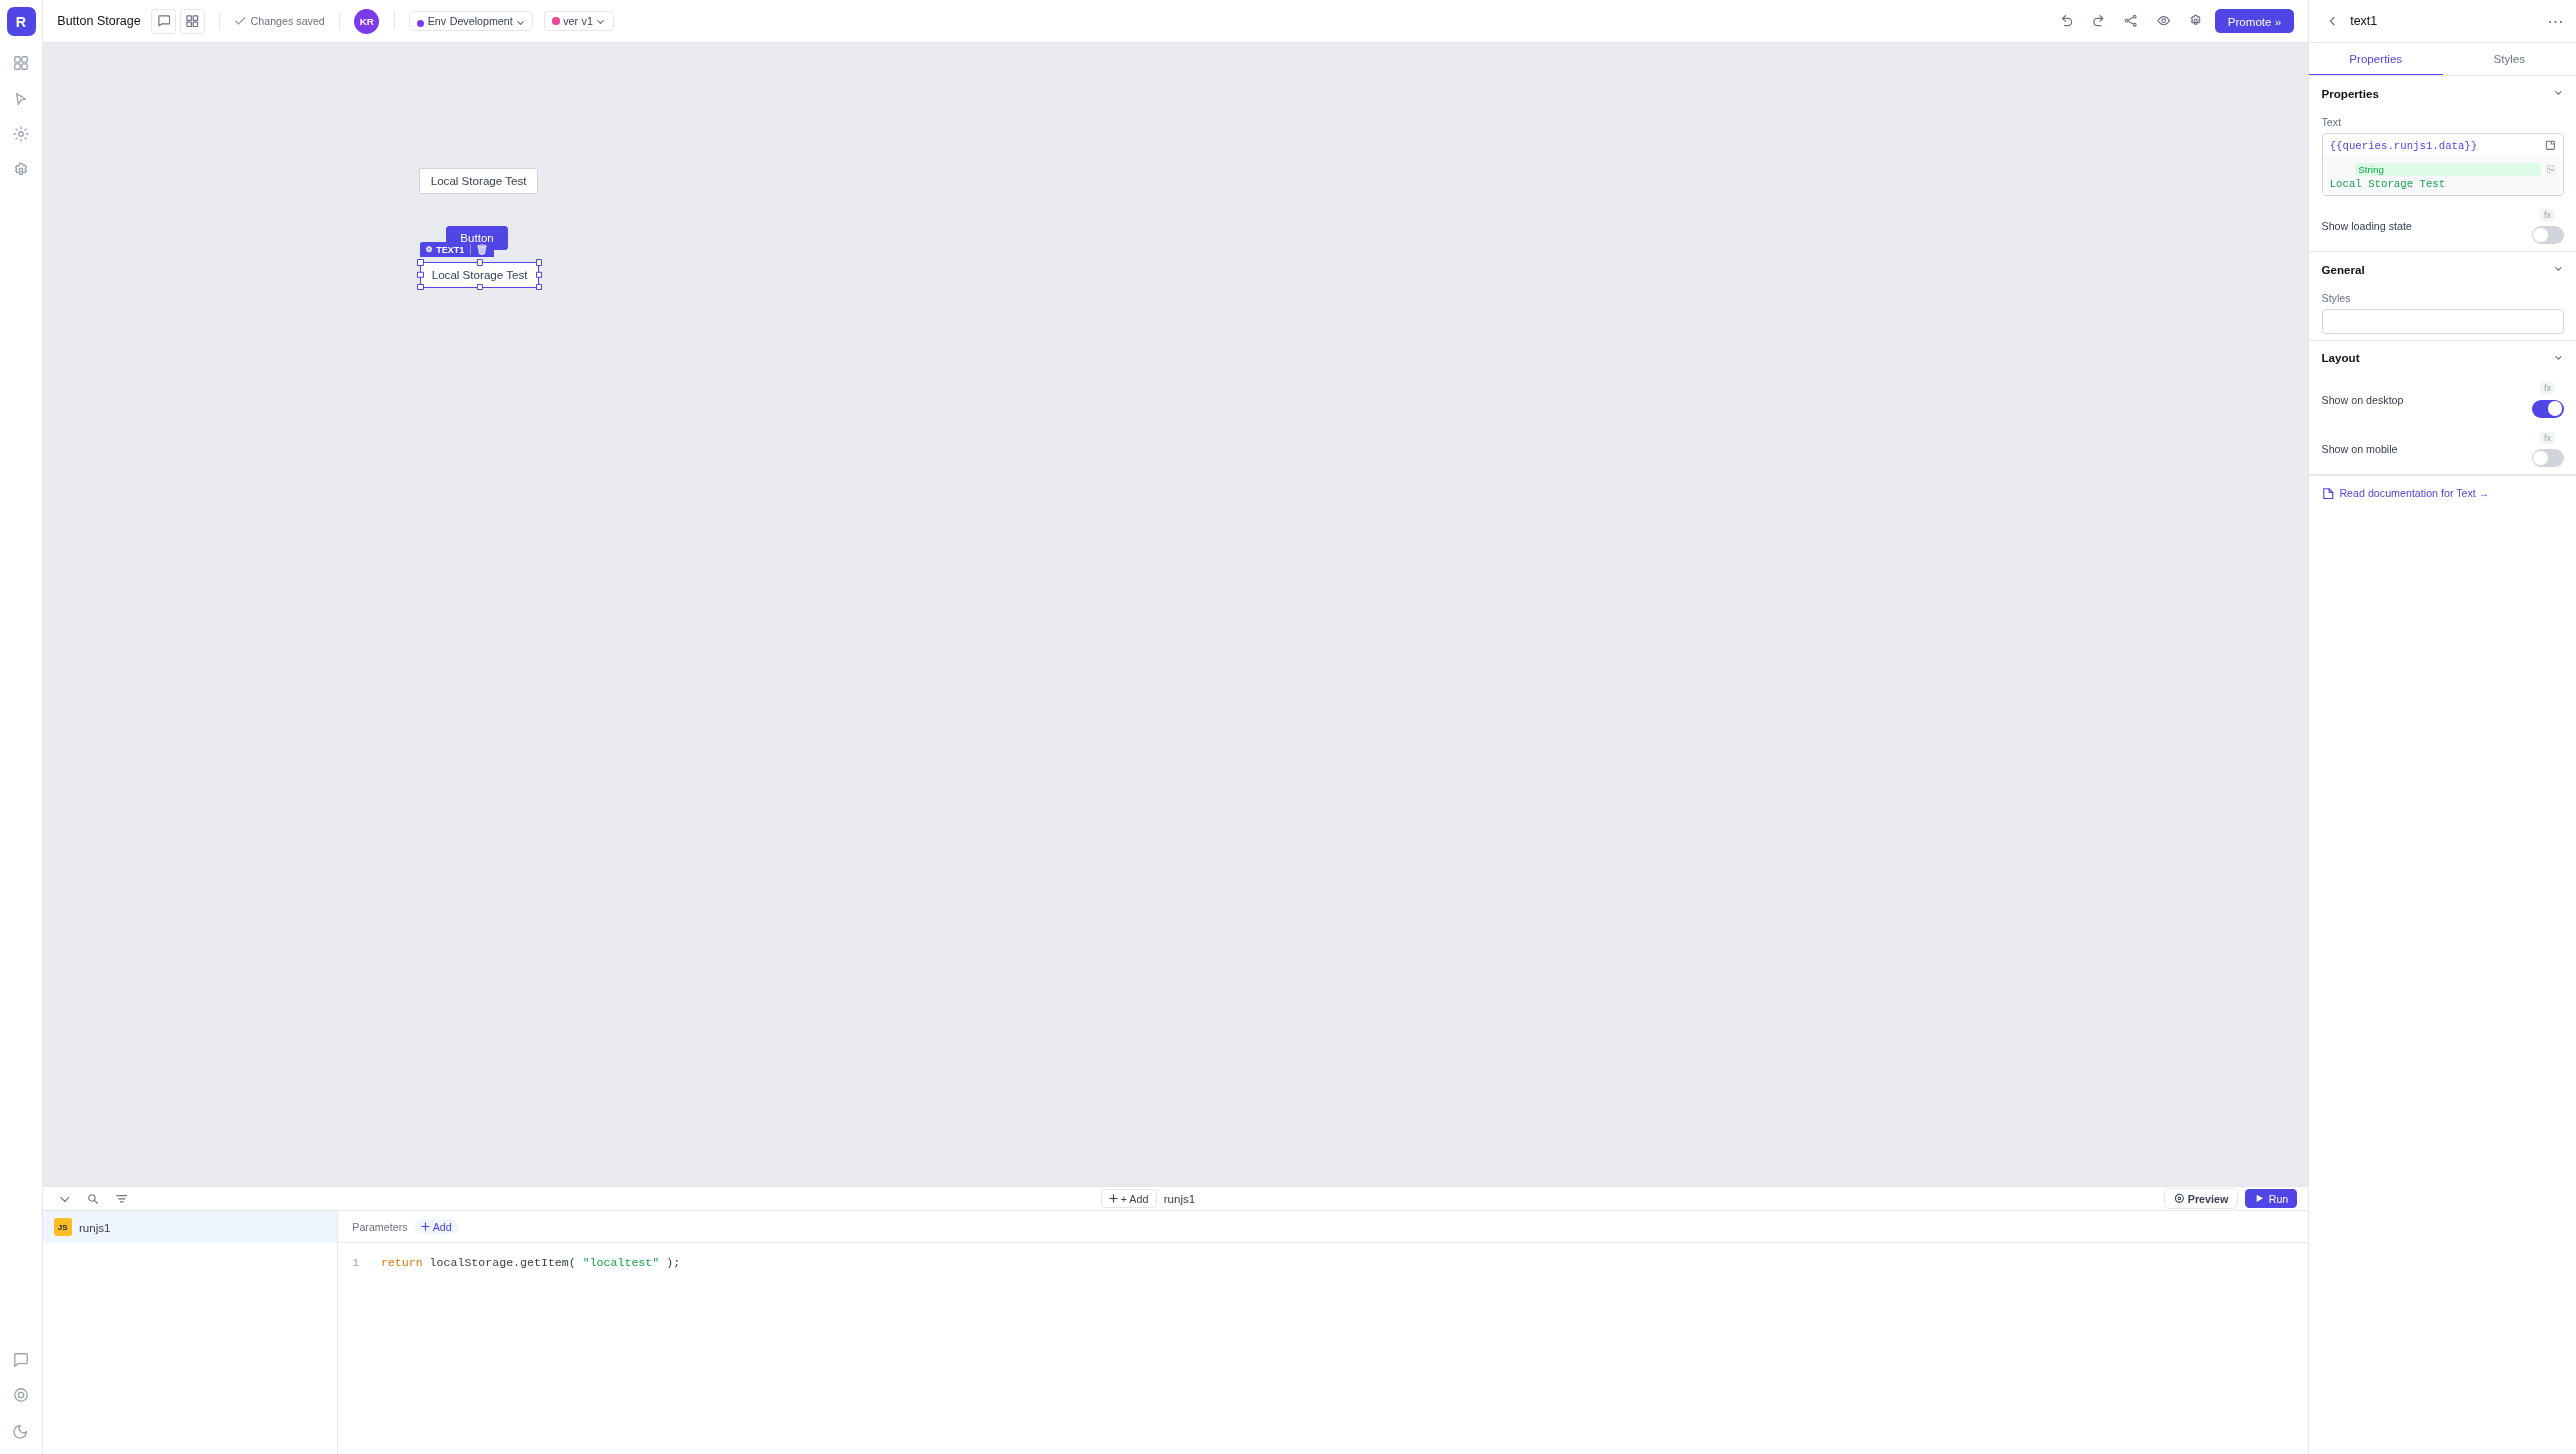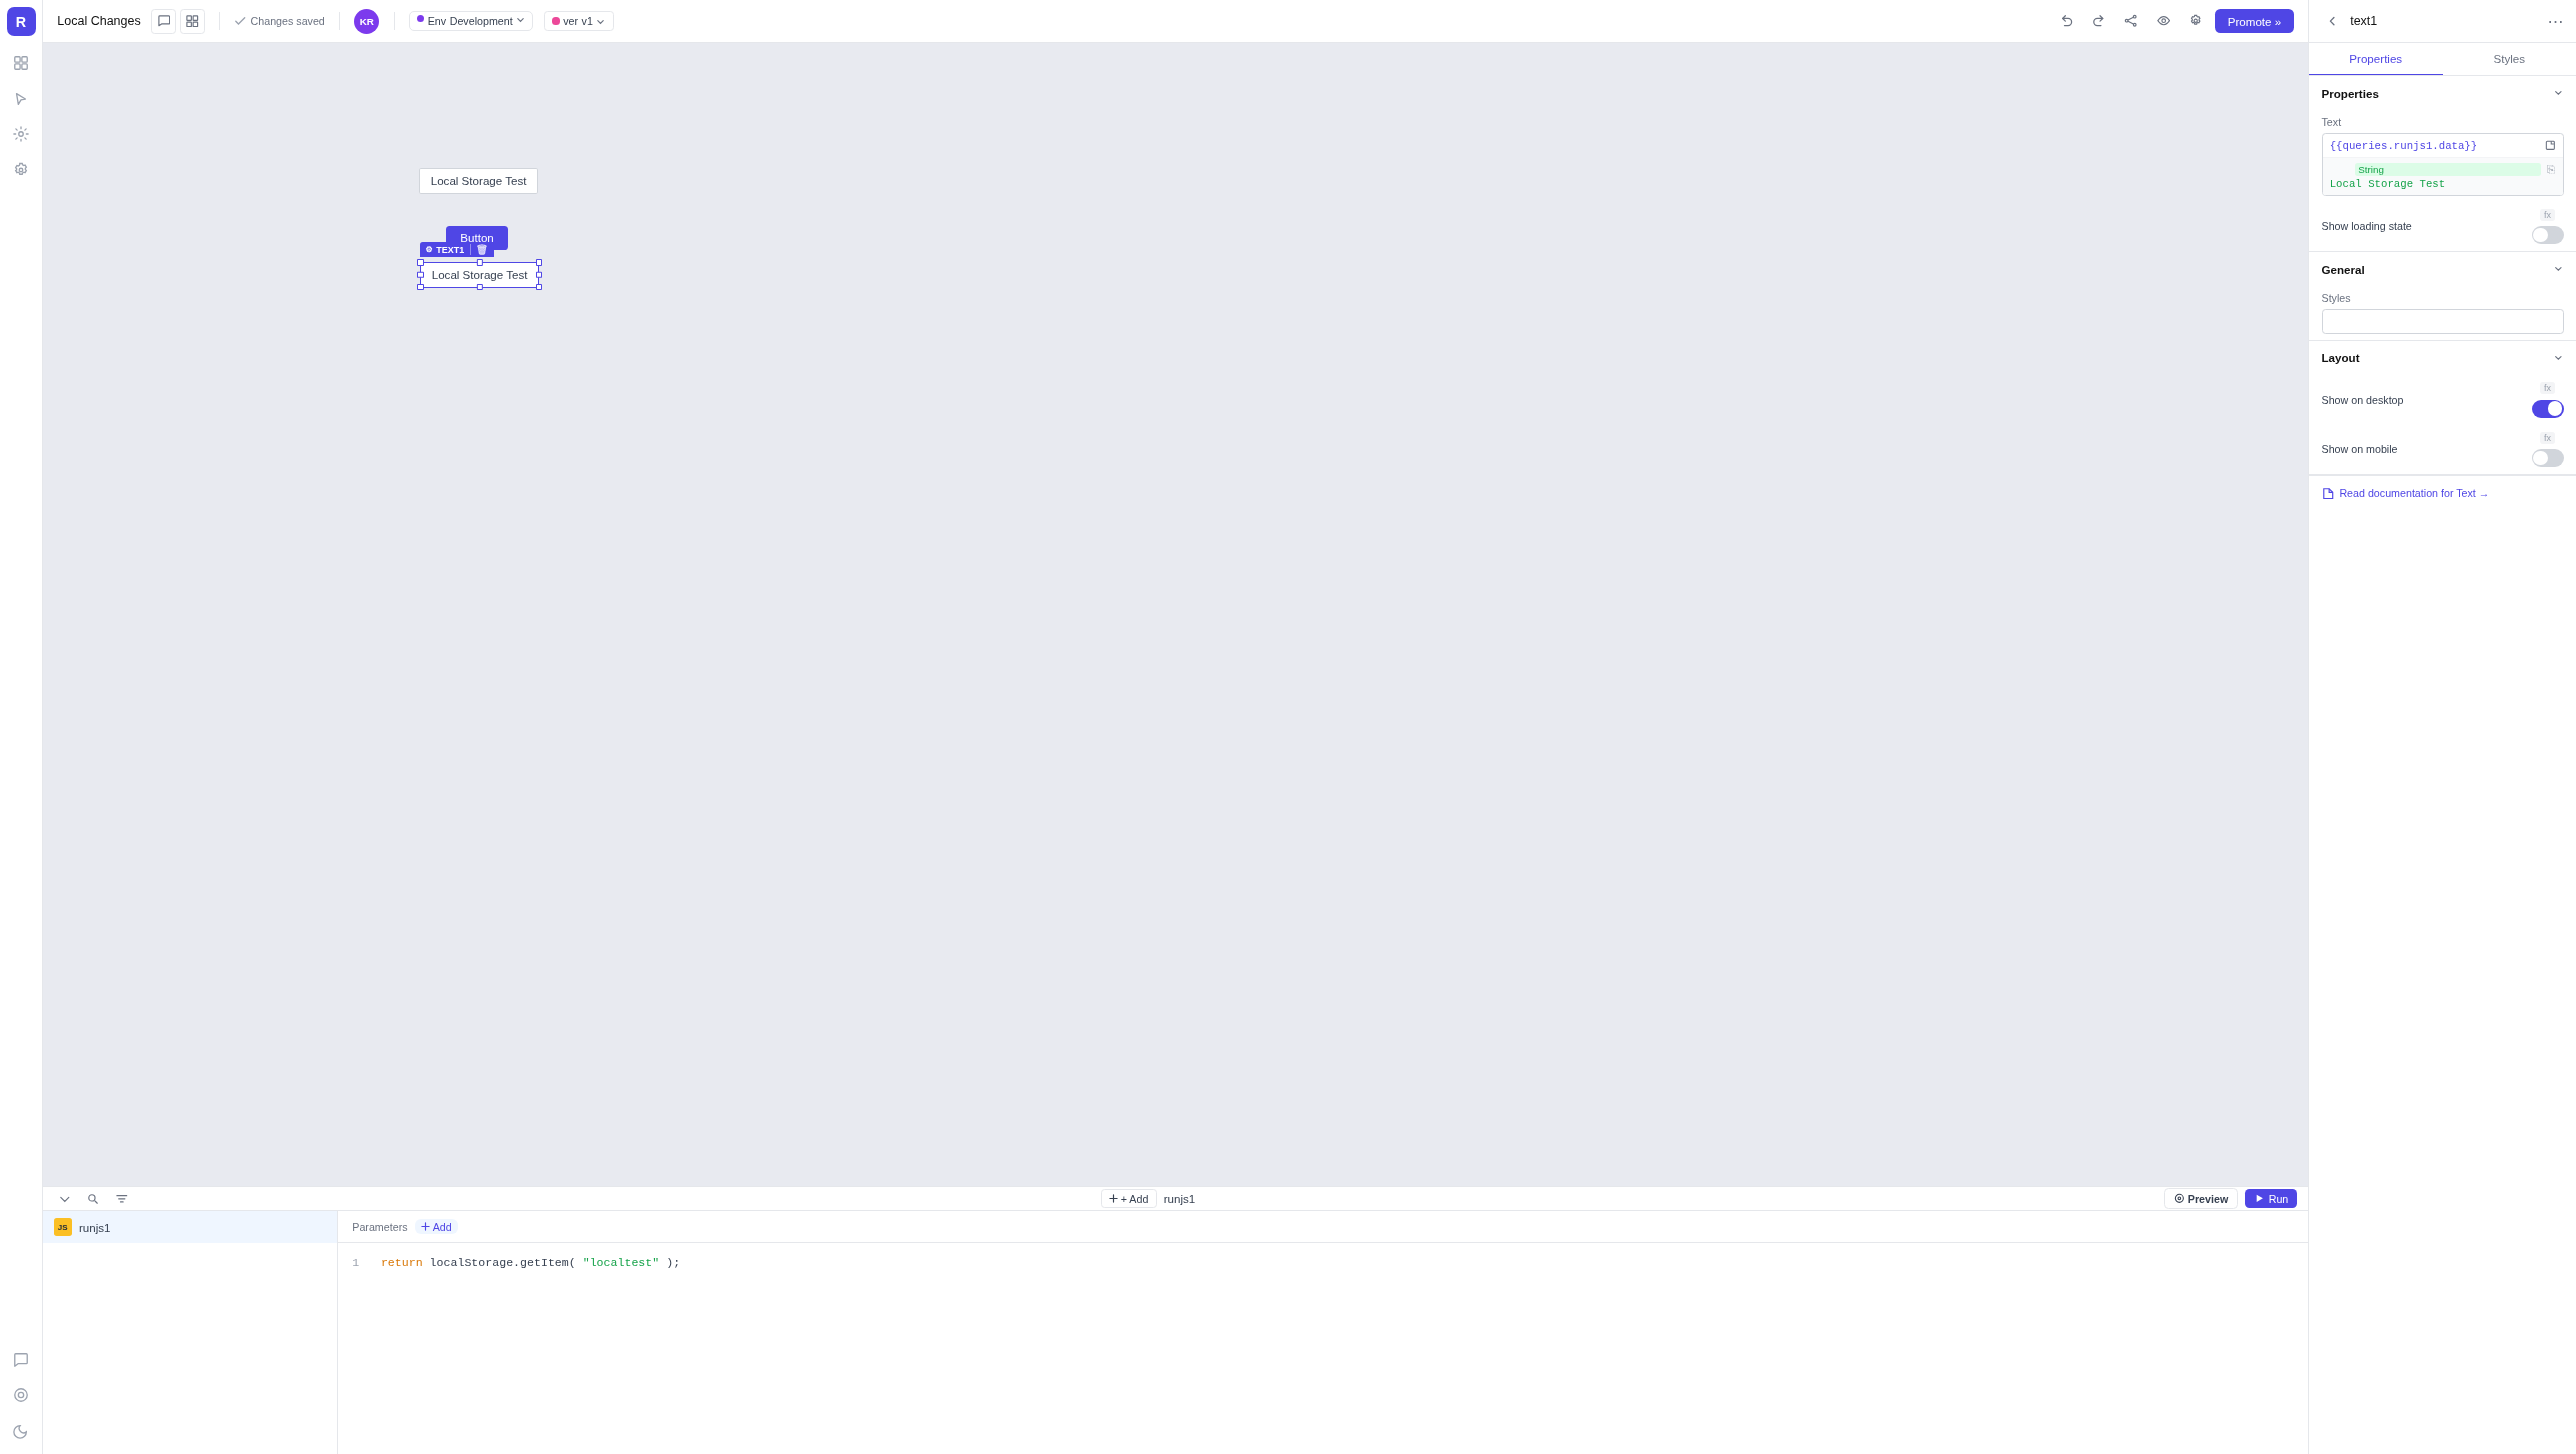--- a/index.html
+++ b/index.html
@@ -82,21 +82,21 @@
       color: #6b7280; font-size: 10.7px;
     }
     .avatar-badge {
       width: 25px; height: 25px;
       background: #7c3aed;
       border-radius: 50%;
       display: flex; align-items: center; justify-content: center;
       color: white; font-size: 9.8px; font-weight: 600;
     }
     .env-badge {
-      display: flex; align-items: flex-start; gap: 3.6px;
+      display: flex; align-items: flex-end; gap: 3.6px;
       padding: 2.7px 7.2px;
       border: 0.9px solid #e5e7eb;
       border-radius: 5px;
       cursor: pointer;
       color: #374151;
       font-size: 10.7px;
     }
     .env-dot { width: 7.2px; height: 7.2px; border-radius: 50%; background: #7c3aed; }
     .ver-badge {
       display: flex; align-items: center; gap: 3.6px;
@@ -564,21 +564,21 @@
       <svg width="16" height="16" viewBox="0 0 18 18" fill="none">
           <path d="M15 10a7 7 0 11-7-7 5 5 0 007 7z" stroke="#9ca3af" stroke-width="1.5"></path>
         </svg>
     </div>
   </div>
 </div>
 
 <div class="main-container">
 
   <div class="topbar">
-    <span class="topbar-title">Local Changes</span>
+    <span class="topbar-title">Button Storage</span>
     <div class="topbar-actions">
       <div class="topbar-icon-btn">
         <svg width="12.5" height="12.5" viewBox="0 0 14 14" fill="none">
             <path d="M1 2a1 1 0 011-1h10a1 1 0 011 1v7a1 1 0 01-1 1H4l-3 2V2z" stroke="#6b7280" stroke-width="1.3" stroke-linejoin="round"></path>
           </svg>
       </div>
       <div class="topbar-icon-btn">
         <svg width="12.5" height="12.5" viewBox="0 0 14 14" fill="none">
             <rect x="1" y="1" width="5" height="5" rx="0.5" stroke="#6b7280" stroke-width="1.3"></rect>
             <rect x="8" y="1" width="5" height="5" rx="0.5" stroke="#6b7280" stroke-width="1.3"></rect>

